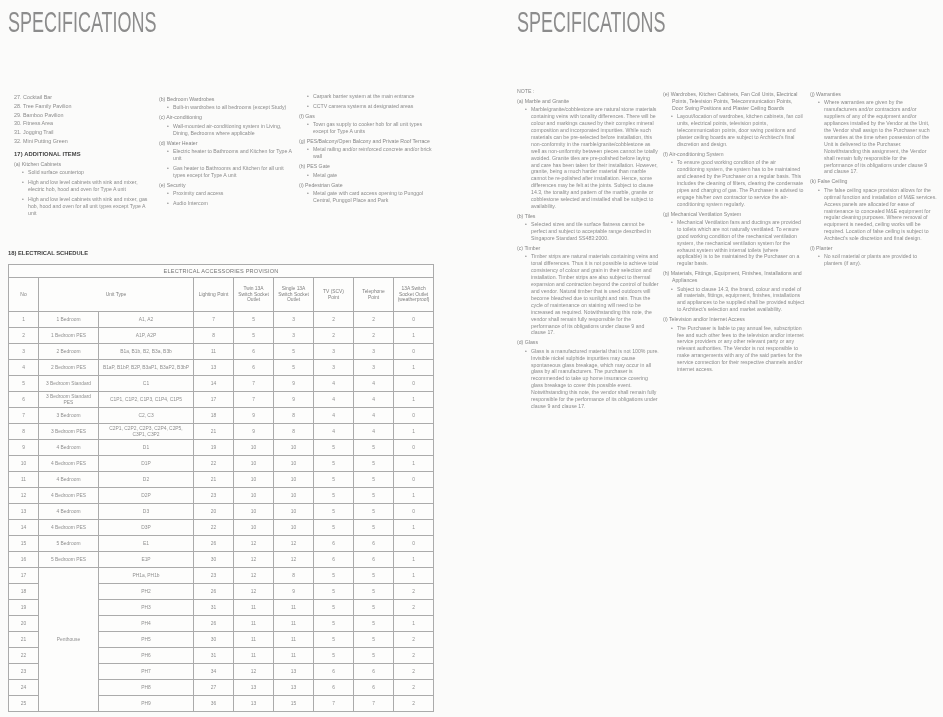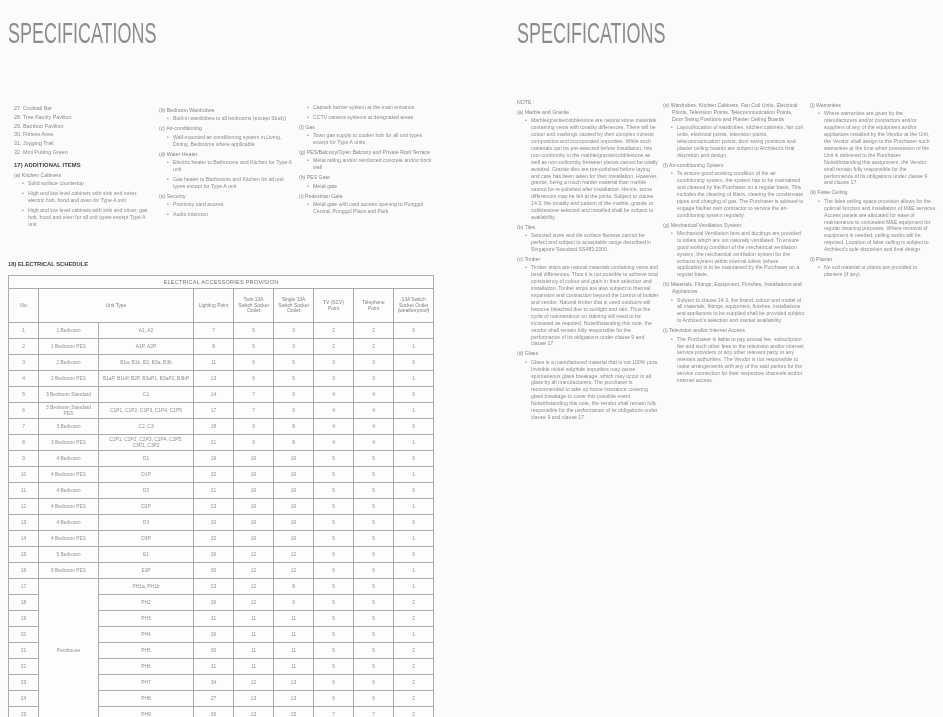--- a/index.html
+++ b/index.html
@@ -1,19 +1,19 @@
 <!DOCTYPE html>
 <html><head>
 <meta charset="utf-8">
 <style>
   *{margin:0;padding:0;box-sizing:border-box}
   html,body{width:943px;height:717px;background:#fbfbfa;overflow:hidden;
     font-family:"Liberation Sans",sans-serif;}
   .spread{position:relative;width:943px;height:717px}
-  .page{position:absolute;top:11px;height:678px;width:471px}
+  .page{position:absolute;top:0;height:678px;width:471px}
   .page-left{left:0}
   .page-right{left:472px}
   .title{position:absolute;top:6px;left:8px;font-size:29px;font-weight:400;color:#8c8c8c;
     white-space:nowrap;transform:scaleX(0.62);transform-origin:left top}
   .page-right .title{left:45px}
   .col{position:absolute;font-size:5.2px;line-height:6.9px;color:#8b8b8b}
   .numitem{font-size:5.4px;line-height:8.8px;color:#8b8b8b;white-space:nowrap}
   .blk.heading{font-size:5.8px;font-weight:bold;color:#3f3f3f;margin:5px 0 2px;letter-spacing:0.1px}
   .blk.plain{margin:0 0 3px;color:#858585}
   .blk.sub{margin:3px 0 1.5px;padding-left:9px;text-indent:-9px;color:#858585}

